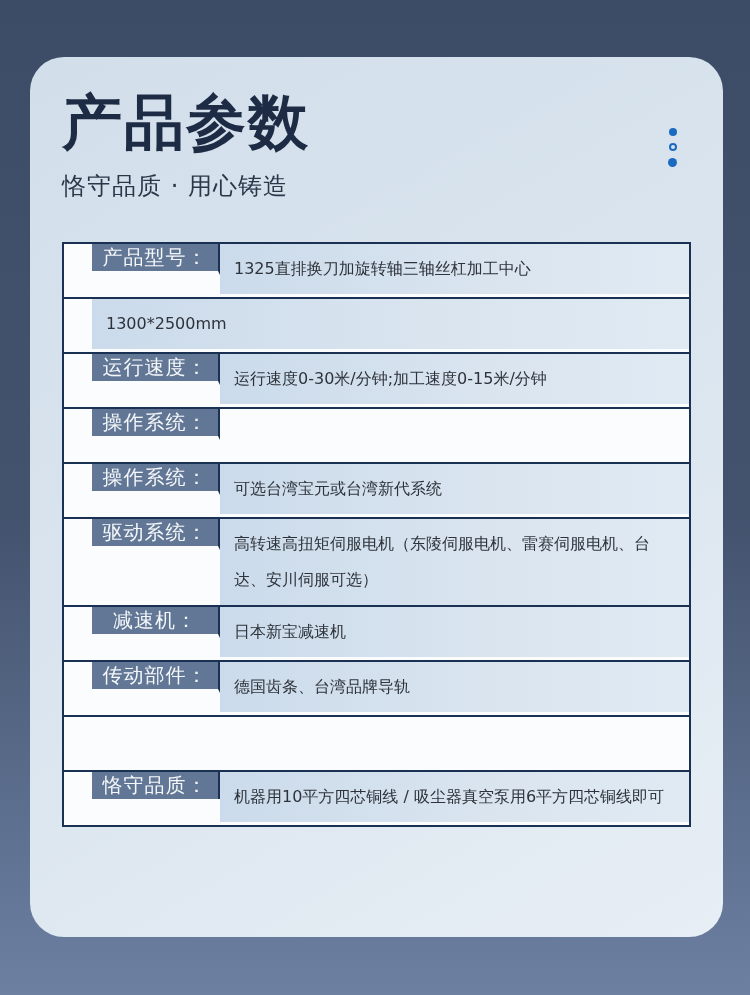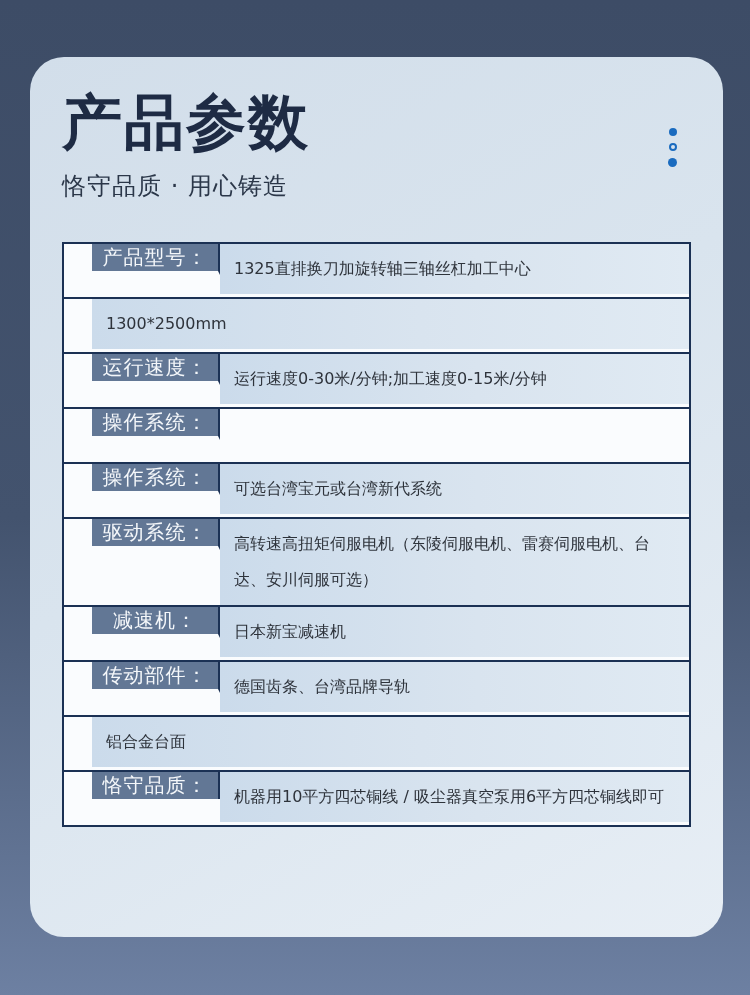--- a/index.html
+++ b/index.html
@@ -140,21 +140,20 @@
         <div class="cell-label">减速机：</div>
         <div class="cell-value">日本新宝减速机</div>
       </div>
 
       <div class="spec-row">
         <div class="cell-label">传动部件：</div>
         <div class="cell-value">德国齿条、台湾品牌导轨</div>
       </div>
 
       <div class="spec-row">
-        <div class="cell-value">铝合金台面</div>
       </div>
 
       <div class="spec-row">
         <div class="cell-label">恪守品质：</div>
         <div class="cell-value">机器用10平方四芯铜线 / 吸尘器真空泵用6平方四芯铜线即可</div>
       </div>
 
     </div>
   </div>
 </div>

